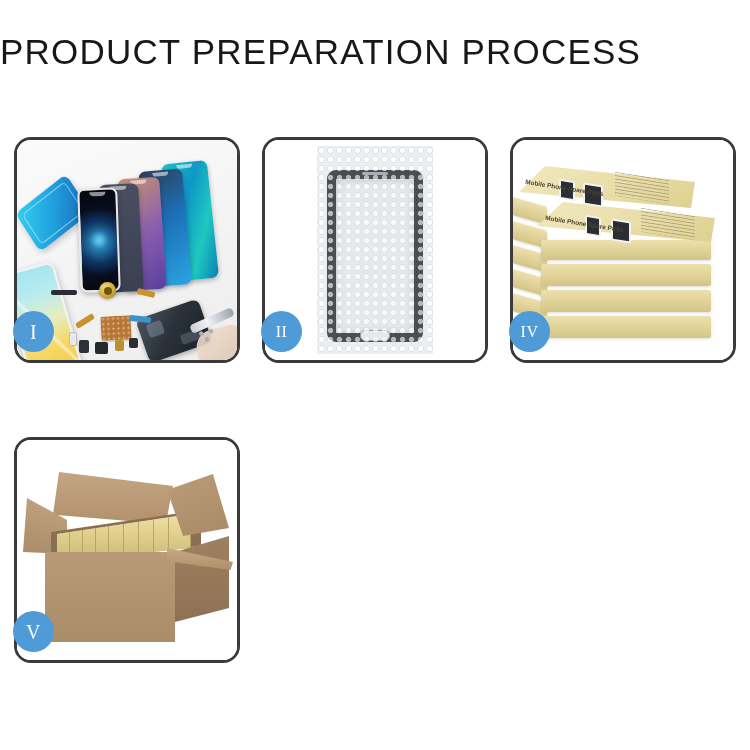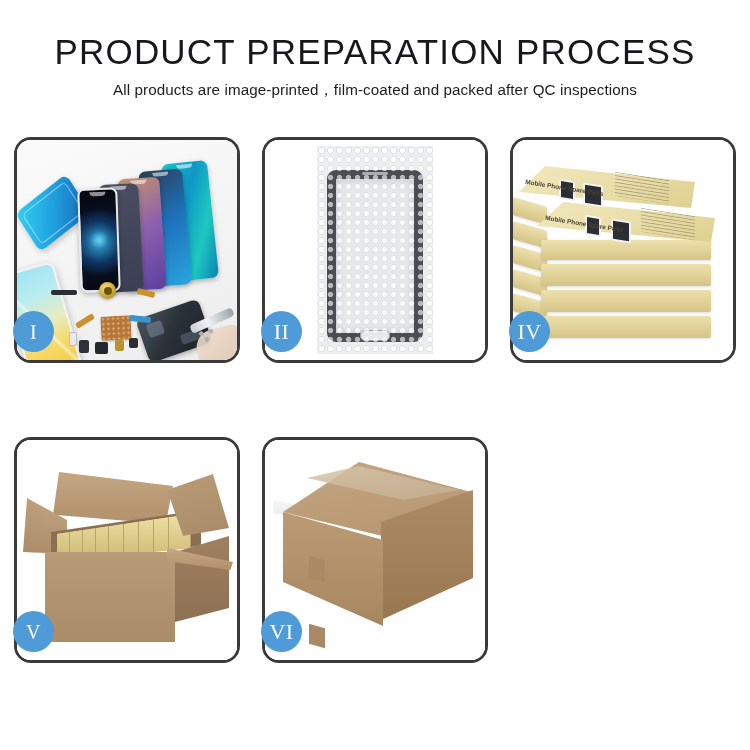--- a/index.html
+++ b/index.html
@@ -14,21 +14,21 @@
   }
 
   .page {
     position: relative;
     width: 750px;
     height: 750px;
     background: #ffffff;
   }
 
   
-  .header { text-align: center; padding-top: 34px; }
+  .header { text-align: left; padding-top: 34px; }
 
   .main-title {
     font-family: "Liberation Sans", sans-serif;
     font-size: 35px;
     font-weight: 400;
     letter-spacing: 1.2px;
     color: #18181a;
     line-height: 1.05;
     white-space: nowrap;
   }
@@ -89,21 +89,21 @@
     color: #ffffff;
     display: flex;
     align-items: center;
     justify-content: center;
     font-family: "Liberation Serif", serif;
     font-size: 20px;
     line-height: 1;
     letter-spacing: 0.5px;
     z-index: 9;
   }
-  .badge.w2 { font-size: 22px; text-align: center; }
+  .badge.w2 { font-size: 16px; text-align: center; }
   .badge.w3 { font-size: 16px; }
 
   
   .p1-bg {
     position: absolute; inset: 0;
     background: linear-gradient(160deg,#fbfbfb 0%, #f3f3f3 55%, #ededed 100%);
   }
   .ph {
     position: absolute;
     border-radius: 7px;
@@ -401,21 +401,20 @@
     opacity:.9;
   }
 </style>
 </head>
 <body>
 
 <div class="page">
 
   <div class="header">
     <div class="main-title">PRODUCT PREPARATION PROCESS</div>
-    <div class="sub-title">All products are image-printed，film-coated and packed after QC inspections</div>
   </div>
 
   <div class="grid">
 
     <div class="panel">
       <div class="panel-inner">
         <div class="scene">
           <div class="p1-bg"></div>
           <div class="film"></div>
           <div class="ph ph-e">
@@ -520,30 +519,15 @@
           </div>
           <div class="flap-right"></div>
           <div class="carton-right"></div>
           <div class="carton-front"></div>
           <div class="flap-front"></div>
         </div>
       </div>
       <div class="badge">V</div>
     </div>
 
-    <div class="panel">
-      <div class="panel-inner">
-        <div class="scene">
-          <div class="p6-bg"></div>
-          <div class="sc-shadowstrip"></div>
-          <div class="sc-top"></div>
-          <div class="sc-tape"></div>
-          <div class="sc-side"></div>
-          <div class="sc-front"></div>
-          <div class="sc-seal1"></div>
-          <div class="sc-seal2"></div>
-        </div>
-      </div>
-      <div class="badge w2">VI</div>
-    </div>
 
   </div>
 </div>
 
 </body></html>

